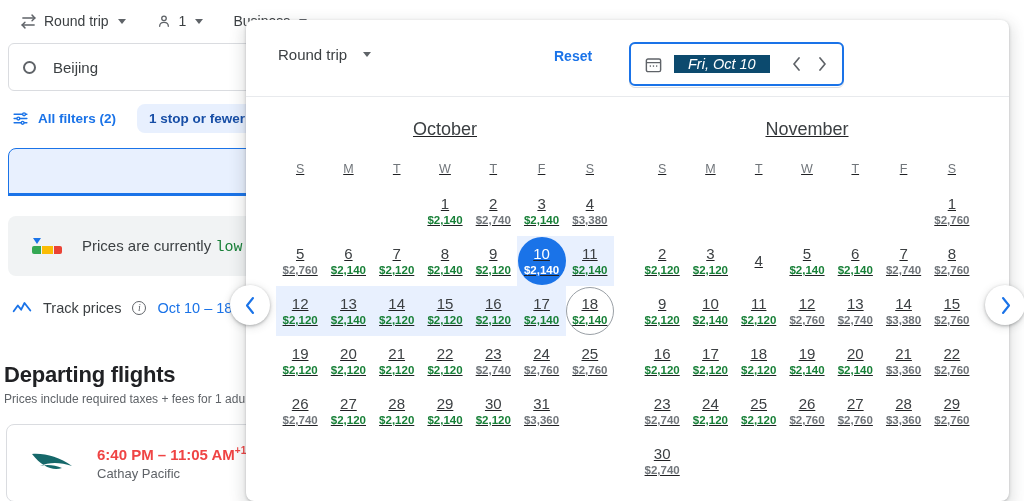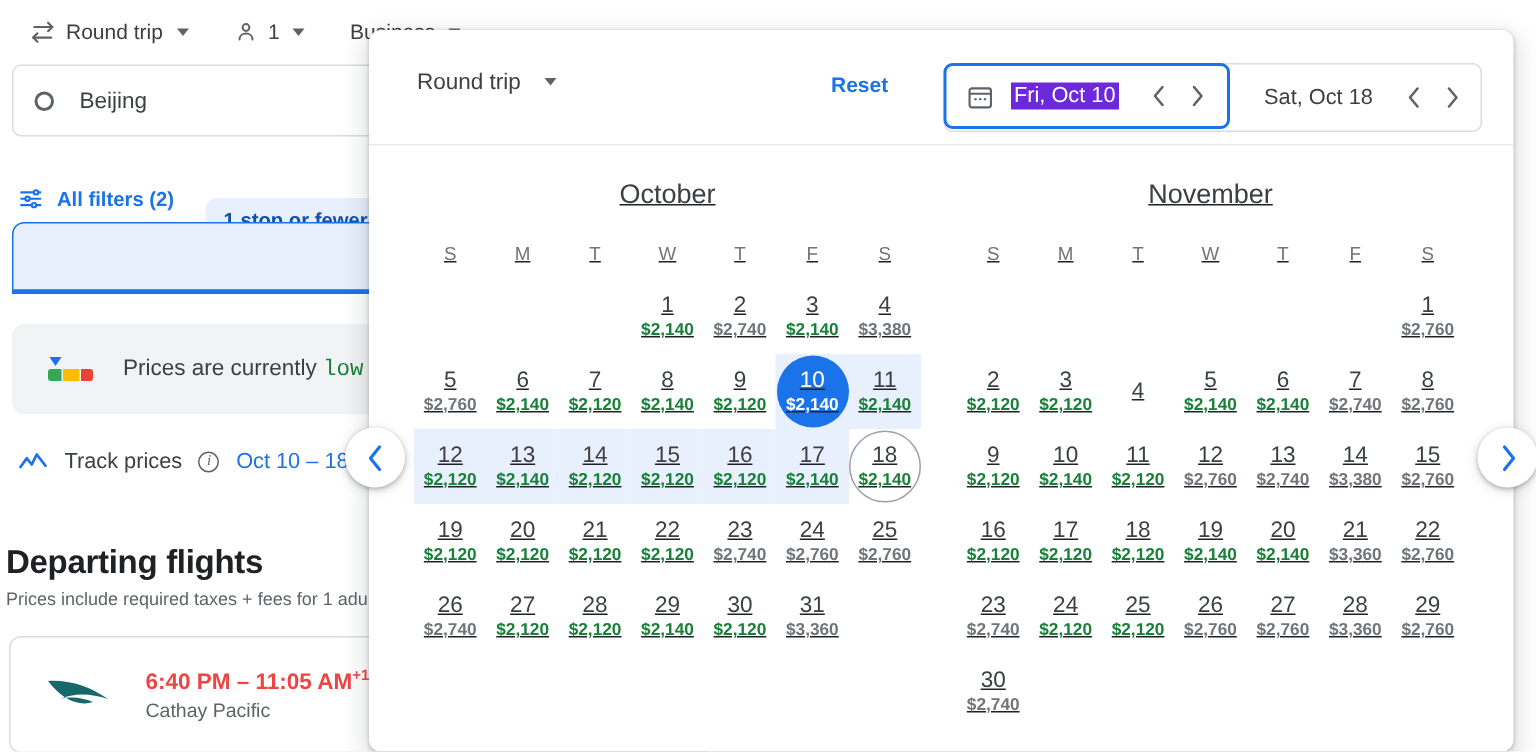--- a/index.html
+++ b/index.html
@@ -20,21 +20,21 @@
   .caret { width: 0; height: 0; border-left: 4px solid transparent; border-right: 4px solid transparent; border-top: 5px solid #5f6368; margin-left: 2px; }
   .ico { display: inline-flex; align-items: center; justify-content: center; }
 
   .origin-box { position: absolute; left: 8px; top: 43px; width: 420px; height: 48px;
     border: 1px solid #dadce0; border-radius: 6px; display: flex; align-items: center; padding: 0 14px; background: #fff; }
   .origin-circle { width: 13px; height: 13px; border: 2px solid #5f6368; border-radius: 50%; margin-right: 17px; flex: none; }
   .origin-text { font-size: 15px; color: #3c4043; }
 
   .filters-row { position: absolute; left: 12px; top: 104px; display: flex; align-items: center; gap: 21px; }
   .all-filters { display: flex; align-items: center; gap: 9px; font-size: 13.5px; color: #1a73e8; font-weight: 600; }
-  .chip { background: #e8f0fe; color: #174ea6; font-size: 13.5px; font-weight: 600; border-radius: 8px; padding: 7px 12px; white-space: nowrap; margin-top: 28px; }
+  .chip { background: #e8f0fe; color: #174ea6; font-size: 13.5px; font-weight: 600; border-radius: 8px; padding: 7px 12px; white-space: nowrap; }
 
   .tabs-box { position: absolute; left: 8px; top: 148px; width: 470px; height: 46px;
     background: #e8f0fe; border: 1px solid #1a73e8; border-radius: 8px 8px 0 0; }
   .tabs-box::after { content: ""; position: absolute; left: -1px; right: -1px; bottom: -3px; height: 3px; background: #1a73e8; }
   .tab-best { position: absolute; right: 14px; top: 13px; font-size: 14.5px; color: #1a73e8; font-weight: 600; }
 
   .price-banner { position: absolute; left: 8px; top: 216px; width: 470px; height: 60px;
     background: #f1f3f4; border-radius: 8px; display: flex; align-items: center; padding-left: 24px; gap: 20px; }
   .gauge { position: relative; width: 30px; height: 16px; }
   .gauge .seg { position: absolute; bottom: 0; height: 8px; }
@@ -68,21 +68,21 @@
   .popup-head { position: relative; height: 77px; border-bottom: 1px solid #e8eaed; }
   .trip-select { position: absolute; left: 32px; top: 26px; display: flex; align-items: center; gap: 14px; font-size: 15px; color: #3c4043; }
   .reset-btn { position: absolute; left: 308px; top: 28px; font-size: 14px; color: #1a73e8; font-weight: 600; }
 
   .date-fields { position: absolute; left: 383px; top: 22px; display: flex; height: 46px;
     border: 1px solid #dadce0; border-radius: 6px; background: #fff; }
   .date-field { display: flex; align-items: center; gap: 0; padding: 0 8px 0 14px; height: 100%; }
   .date-field.focused { border: 2px solid #1a73e8; border-radius: 6px; margin: -1px; padding: 0 8px 0 13px; }
   .cal-glyph { margin-right: 11px; }
   .date-text { font-size: 14.5px; color: #3c4043; white-space: nowrap; }
-  .date-text.sel { background: #6d28d9; color: #fff; padding: 1px 2px; }
+  .date-text.sel { background: #0c4a6e; color: #fff; padding: 1px 14px; font-style: italic; }
   .dnav { display: flex; align-items: center; gap: 4px; margin-left: 16px; }
   .dnav span { width: 22px; height: 22px; display: flex; align-items: center; justify-content: center; color: #5f6368; }
 
   .months { position: absolute; left: 0; top: 77px; right: 0; display: flex; padding: 22px 30px 0; gap: 24px; }
   .month { width: 338px; text-decoration: underline; }
   .month-name { text-align: center; font-size: 18px; color: #3c4043; margin-bottom: 22px; }
   .wk { display: grid; grid-template-columns: repeat(7, 1fr); margin-bottom: 10px; }
   .wk div { text-align: center; font-size: 12.5px; color: #70757a; }
   .grid { display: grid; grid-template-columns: repeat(7, 1fr); }
   .cell { position: relative; height: 50px; display: flex; flex-direction: column; align-items: center; justify-content: center; }
@@ -226,35 +226,20 @@
                   <path d="M7 1L2 7l5 6"></path>
                 </svg>
               </span>
             <span>
                 <svg width="9" height="14" viewBox="0 0 9 14" fill="none" stroke="#5f6368" stroke-width="1.7" stroke-linecap="round" stroke-linejoin="round">
                   <path d="M2 1l5 6-5 6"></path>
                 </svg>
               </span>
           </span>
         </div>
-        <div class="date-field" style="padding-left:24px">
-          <span class="date-text">Sat, Oct 18</span>
-          <span class="dnav">
-            <span>
-                <svg width="9" height="14" viewBox="0 0 9 14" fill="none" stroke="#5f6368" stroke-width="1.7" stroke-linecap="round" stroke-linejoin="round">
-                  <path d="M7 1L2 7l5 6"></path>
-                </svg>
-              </span>
-            <span>
-                <svg width="9" height="14" viewBox="0 0 9 14" fill="none" stroke="#5f6368" stroke-width="1.7" stroke-linecap="round" stroke-linejoin="round">
-                  <path d="M2 1l5 6-5 6"></path>
-                </svg>
-              </span>
-          </span>
-        </div>
       </div>
     </div>
 
     <div class="months" id="months">
         <div class="month">
           <div class="month-name">October</div>
           <div class="wk">
             <div>S</div>
             <div>M</div>
             <div>T</div>

